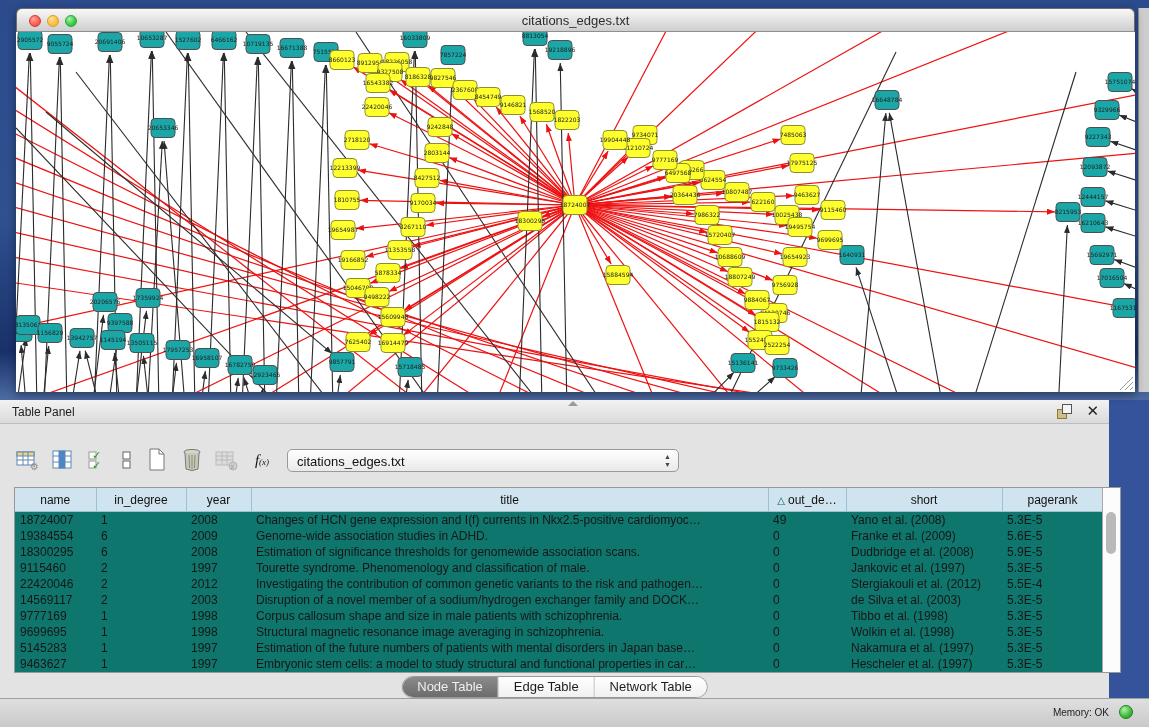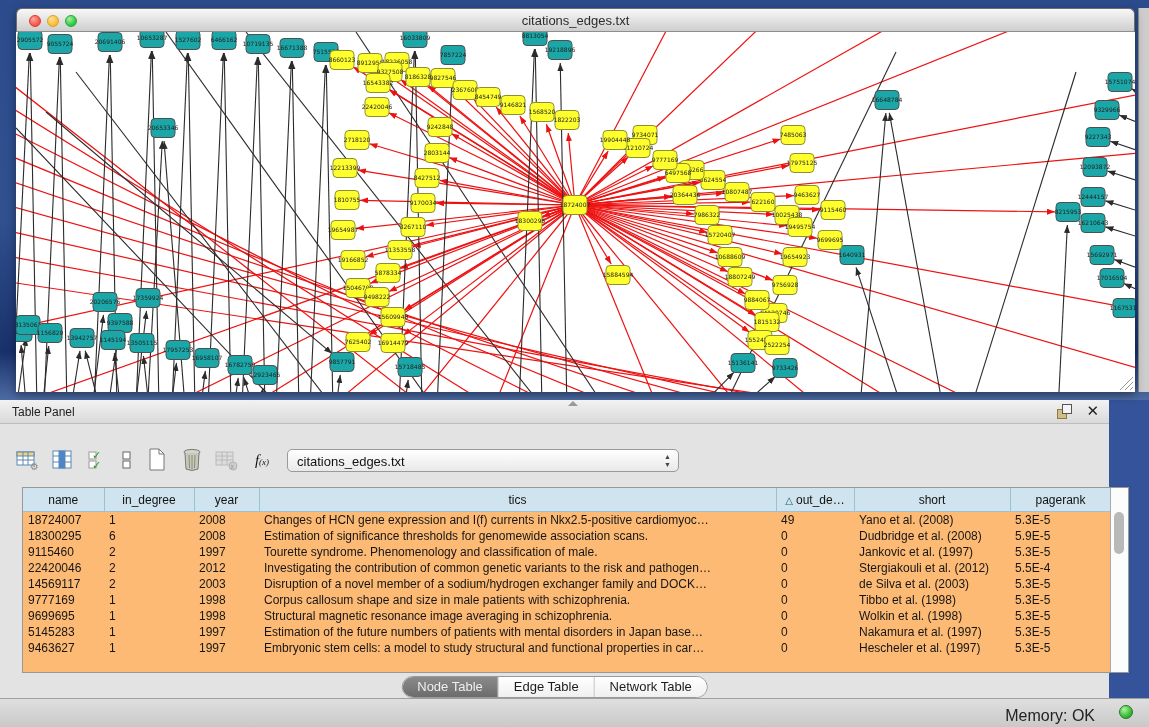--- a/index.html
+++ b/index.html
@@ -40,41 +40,41 @@
   .toolbar{position:absolute;left:14px;top:42px;right:14px;height:38px;}
   .tb-icons{position:absolute;left:0;top:4px;display:flex;align-items:center;gap:9px;}
   .tb-btn{width:26px;height:28px;display:flex;align-items:center;justify-content:center;}
   .fx{font-family:"Liberation Serif","DejaVu Serif",serif;font-style:italic;font-size:15px;color:#111;font-weight:normal;}
   .fx small{font-size:9px;}
   .dropdown{position:absolute;left:273px;top:7px;width:392px;height:23px;box-sizing:border-box;
             border:1px solid #9a9a9a;border-radius:5px;background:linear-gradient(180deg,#ffffff,#e9e9e9);}
   .dropdown .dd-label{position:absolute;left:9px;top:4px;font-size:13px;color:#111;}
   .dd-arrows{position:absolute;right:7px;top:3px;font-size:7px;line-height:8px;color:#444;text-align:center;}
   
-  .tablewrap{position:absolute;left:22px;top:87px;width:1107px;height:186px;background:#fdba74;
+  .tablewrap{position:absolute;left:14px;top:87px;width:1107px;height:186px;background:#0f766e;
              border:1px solid #989898;box-sizing:border-box;overflow:hidden;}
   table.grid{border-collapse:collapse;table-layout:fixed;width:1088px;}
   table.grid th{height:21px;background:#cfe4ef;border-right:1px solid #9dc0d2;border-bottom:1px solid #9dc0d2;
                 font-size:12px;font-weight:normal;color:#111;overflow:hidden;white-space:nowrap;}
   table.grid td{height:16px;font-size:12px;color:#161616;padding:0 2px 0 5px;overflow:hidden;
                 white-space:nowrap;}
   .sortglyph{color:#15607a;font-size:10px;margin-right:3px;}
   .vscroll{position:absolute;right:0;top:0;bottom:0;width:17px;background:#fcfcfc;border-left:1px solid #a8a8a8;}
   .vthumb{position:absolute;left:3px;top:24px;width:10px;height:42px;border-radius:6px;background:#b9b9b9;}
   
   .tabs{position:absolute;left:50%;top:276px;transform:translateX(-50%);display:inline-flex;
         border:1px solid #9a9a9a;border-radius:11px;overflow:hidden;background:#fff;}
   .tab{padding:2px 15px 3px;font-size:13px;color:#1c1c1c;background:linear-gradient(180deg,#ffffff,#f0f0f0);
        border-right:1px solid #b5b5b5;}
   .tab:last-child{border-right:none;}
   .tab.sel{background:linear-gradient(180deg,#8b8b8b,#6c6c6c);color:#efefef;}
   
   .statusbar{position:absolute;left:0;bottom:0;width:1149px;height:28px;border-top:1px solid #9f9f9f;
              background:linear-gradient(180deg,#dfdfdf,#c9c9c9);}
-  .mem{position:absolute;right:54px;top:8px;font-size:16px;color:#222;}
+  .mem{position:absolute;right:40px;top:8px;font-size:10px;color:#222;}
   .memdot{position:absolute;right:16px;top:6px;width:14px;height:14px;border-radius:50%;
           background:radial-gradient(circle at 35% 30%,#aef2a6,#3cba37 60%,#2a9427);border:1px solid #237a23;box-sizing:border-box;}
 </style>
 </head>
 <body>
 
 <div class="desktop">
   <div class="right-sliver"></div>
   <div class="net-window">
     <div class="titlebar">
@@ -767,35 +767,44 @@
           <col style="width: 517px;">
           <col style="width: 78px;">
           <col style="width: 156px;">
           <col style="width: 101px;">
         </colgroup>
       <thead>
           <tr id="hdr">
             <th>name</th>
             <th>in_degree</th>
             <th>year</th>
-            <th>tics</th>
+            <th>title</th>
             <th><span class="sortglyph">△</span>out_de…</th>
             <th>short</th>
             <th>pagerank</th>
           </tr>
         </thead>
       <tbody id="tbody">
           <tr>
             <td>18724007</td>
             <td>1</td>
             <td>2008</td>
             <td>Changes of HCN gene expression and I(f) currents in Nkx2.5-positive cardiomyoc…</td>
             <td>49</td>
             <td>Yano et al. (2008)</td>
             <td>5.3E-5</td>
+          </tr>
+          <tr>
+            <td>19384554</td>
+            <td>6</td>
+            <td>2009</td>
+            <td>Genome-wide association studies in ADHD.</td>
+            <td>0</td>
+            <td>Franke et al. (2009)</td>
+            <td>5.6E-5</td>
           </tr>
           <tr>
             <td>18300295</td>
             <td>6</td>
             <td>2008</td>
             <td>Estimation of significance thresholds for genomewide association scans.</td>
             <td>0</td>
             <td>Dudbridge et al. (2008)</td>
             <td>5.9E-5</td>
           </tr>

